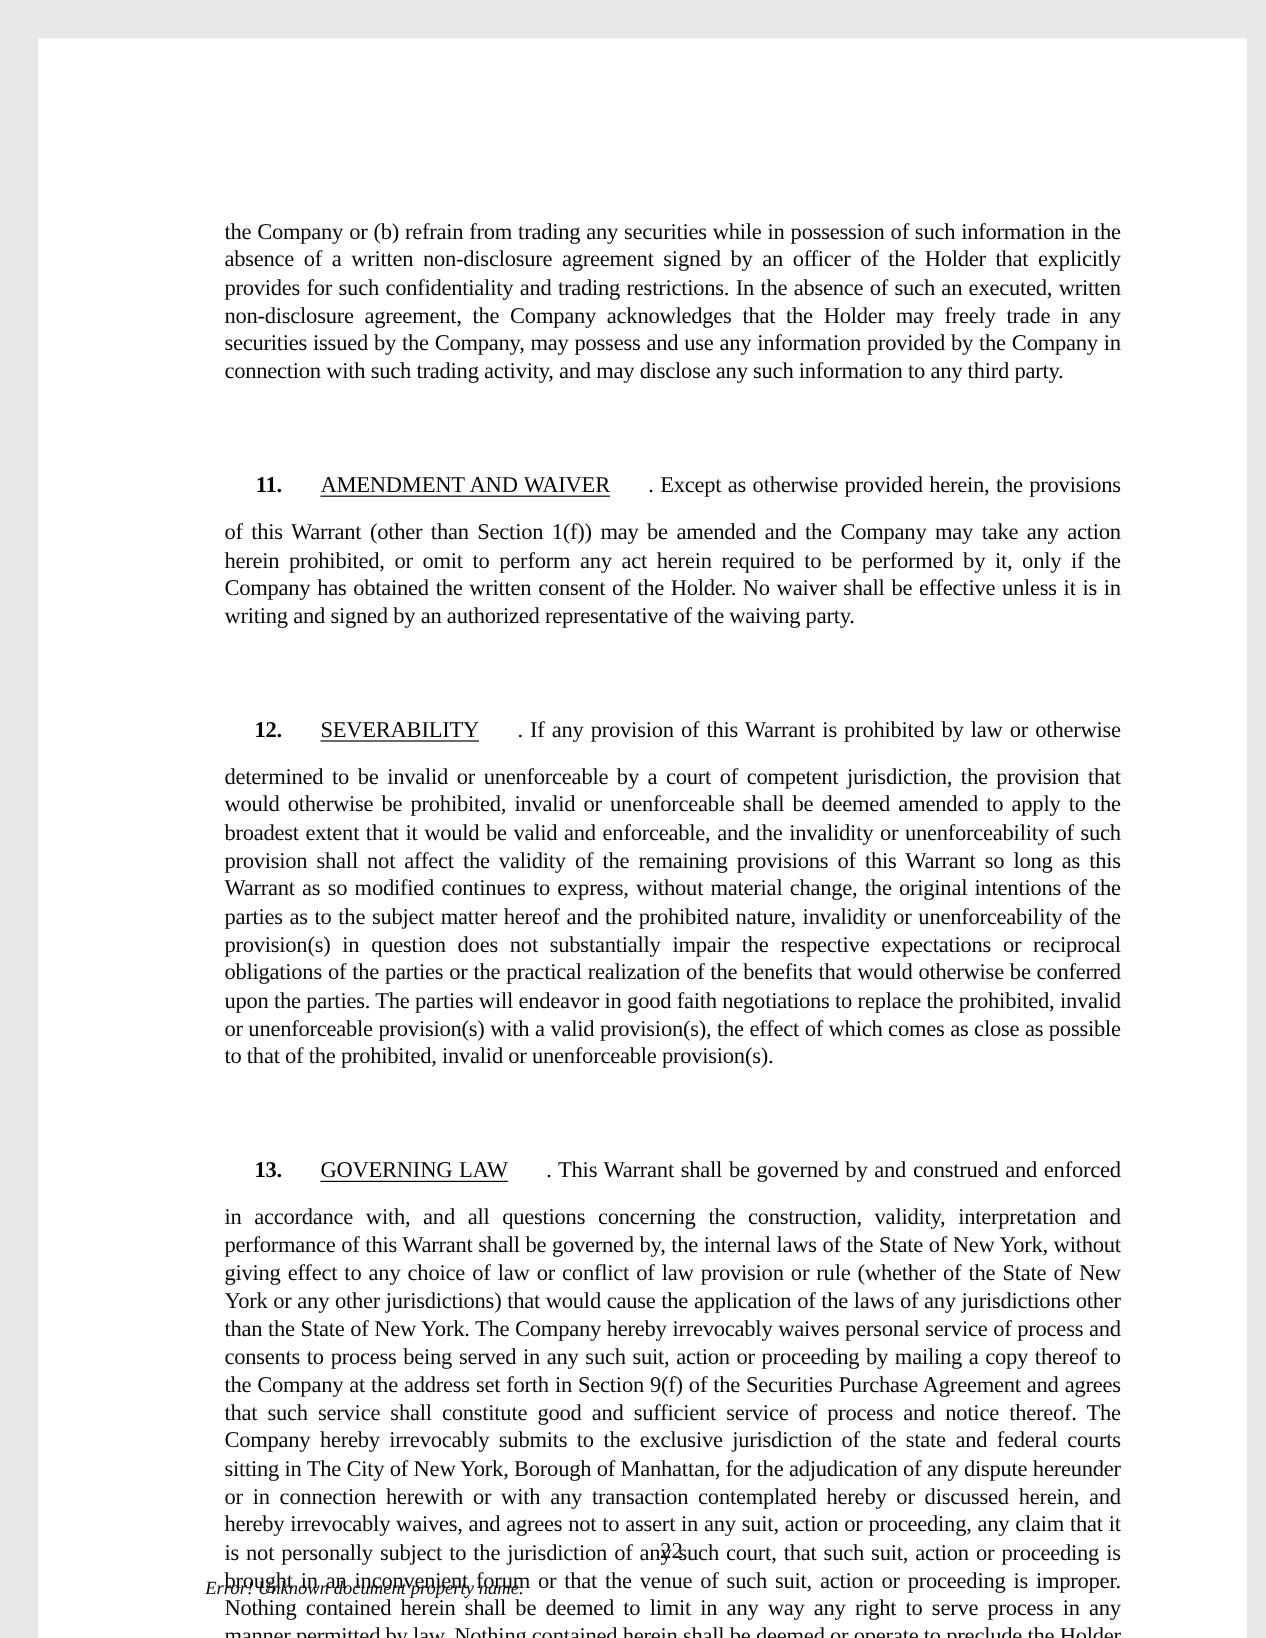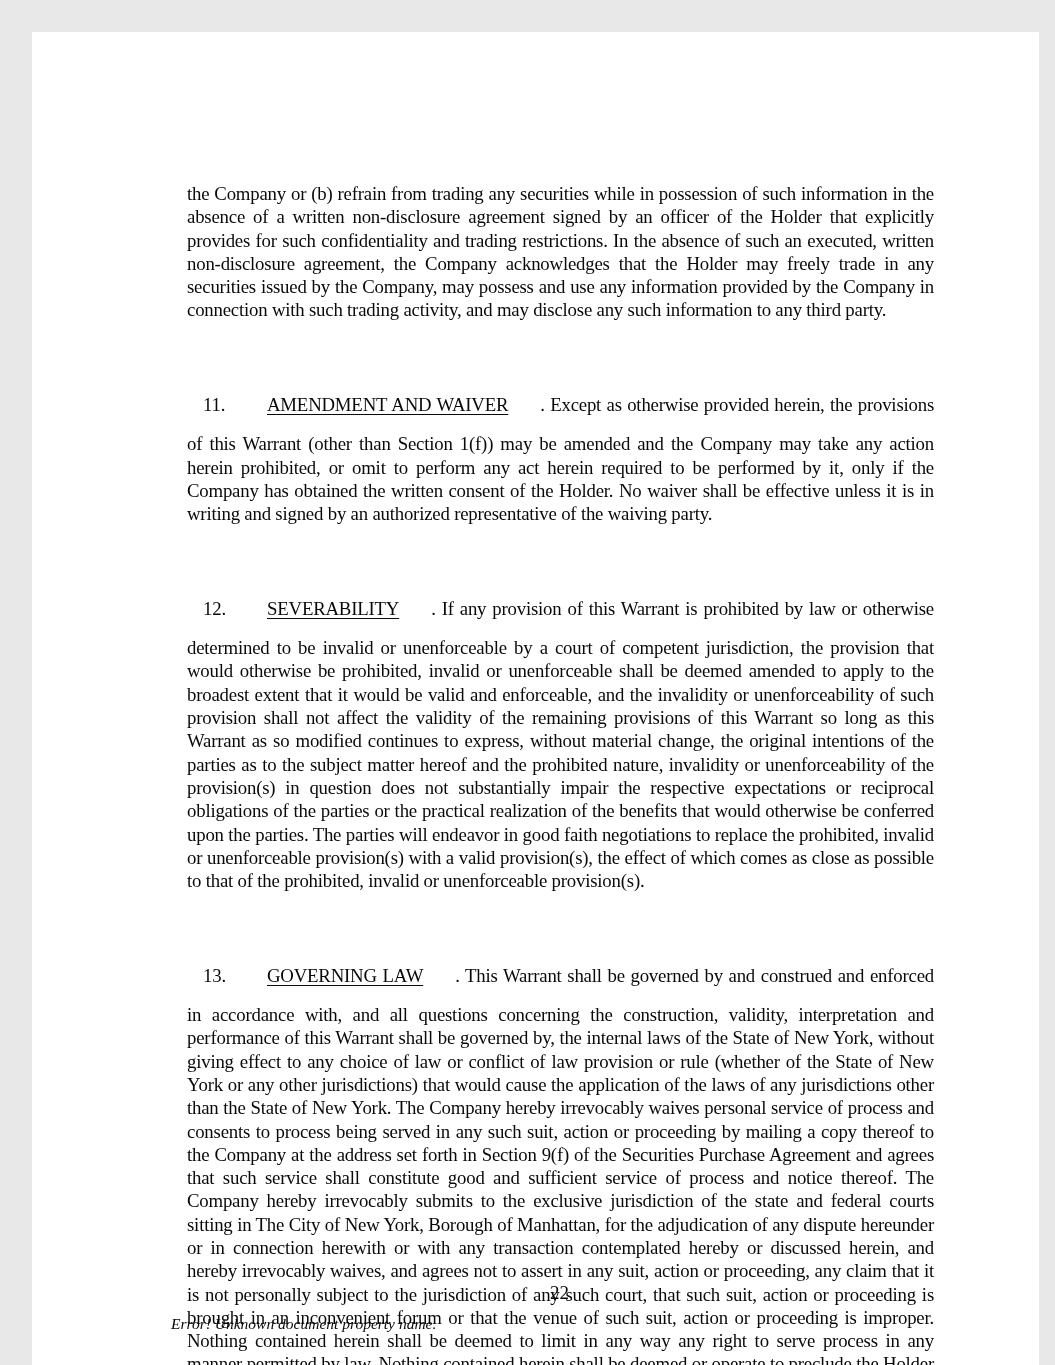--- a/index.html
+++ b/index.html
@@ -24,22 +24,23 @@
     line-height: 23.3px;
     letter-spacing: -0.2px;
     text-align: justify;
     text-justify: inter-word;
     margin-bottom: 23.3px;
   }
   .para:last-child { margin-bottom: 0; }
   .secnum {
     display: inline-block;
     width: 64px;
-    text-align: left;
+    text-align: right;
     letter-spacing: -0.2px;
+    font-weight: bold;
   }
   .sechead {
     text-decoration: underline;
     text-underline-offset: 3px;
     margin-top: 29px;
   }
   .pagenum {
     position: absolute;
     left: 0;
     right: 0;

